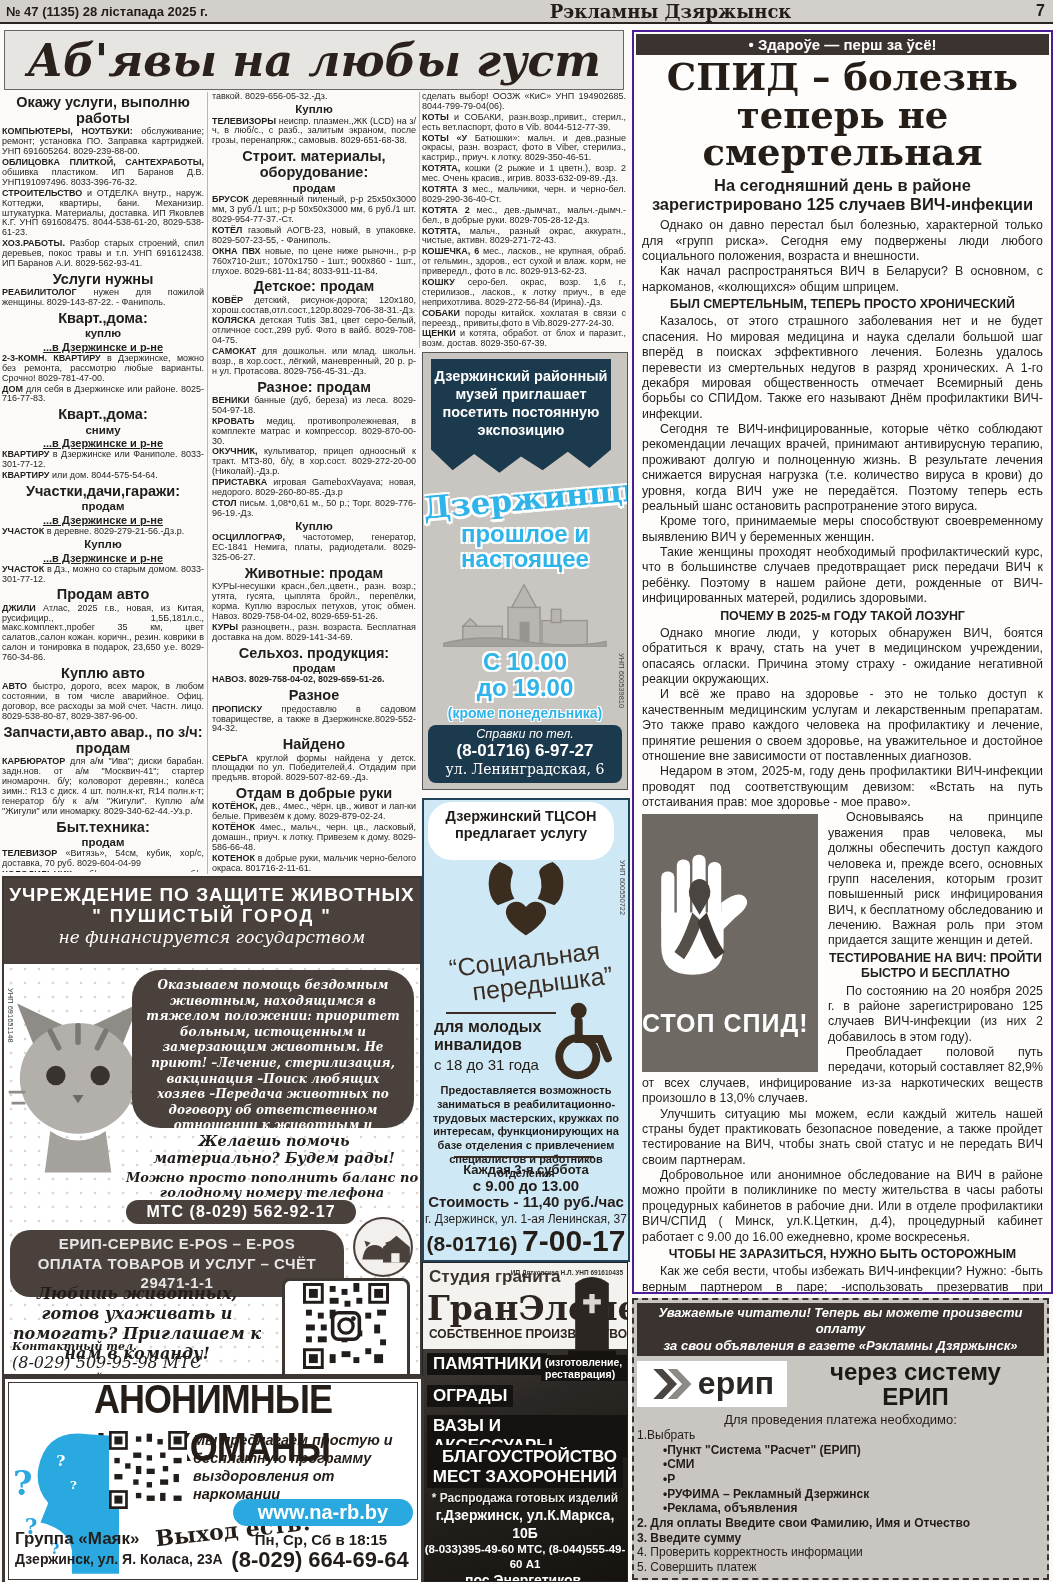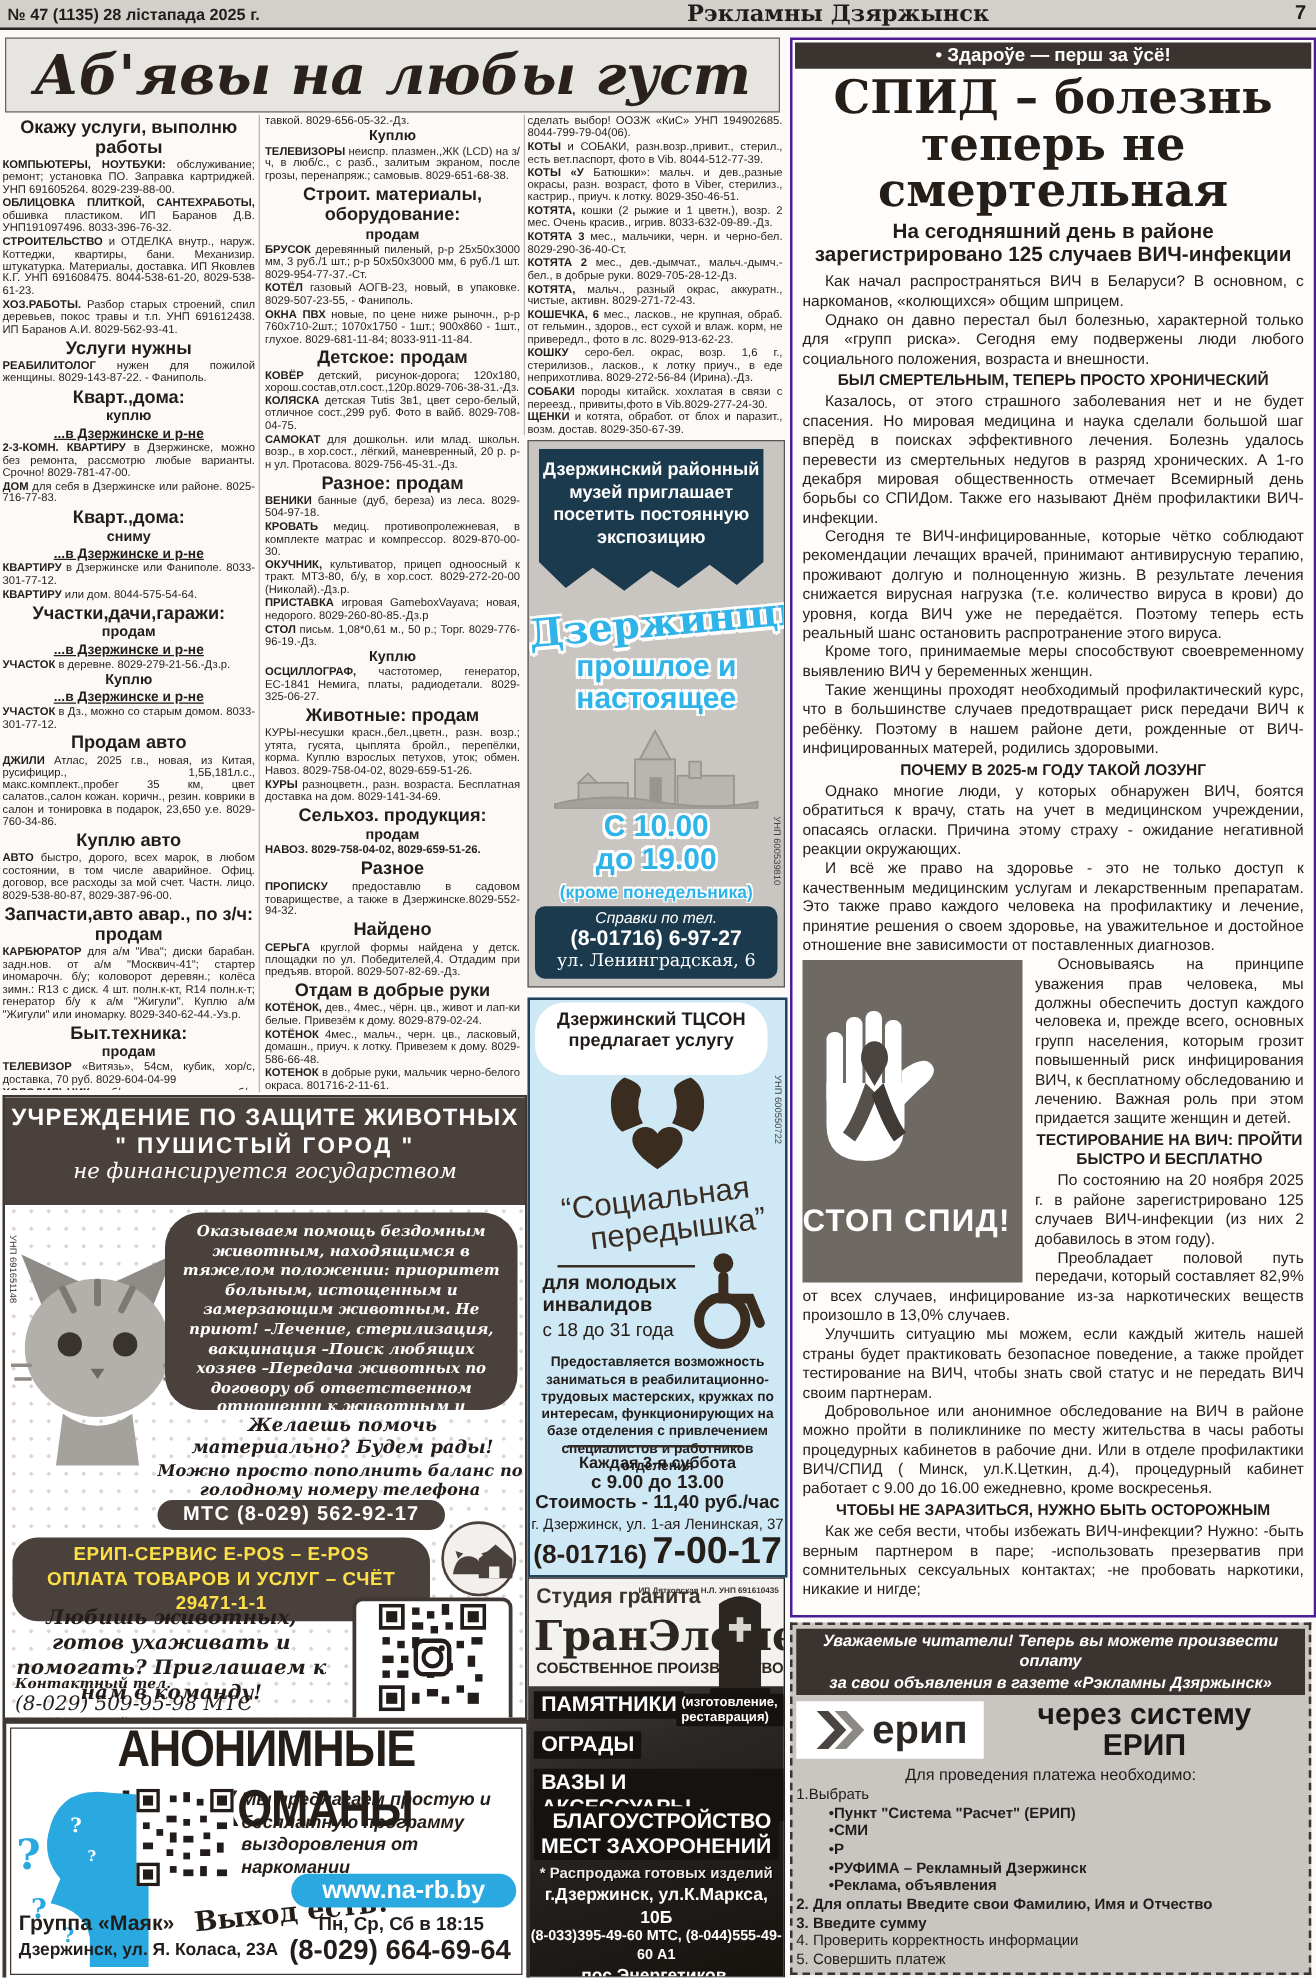--- a/index.html
+++ b/index.html
@@ -107,21 +107,21 @@
   .pu-h1{font-weight:bold;font-size:19px;letter-spacing:1px;margin-top:6px;}
   .pu-h2{font-weight:bold;font-size:18px;letter-spacing:2px;}
   .pu-h3{font-style:italic;font-size:17px;font-family:"DejaVu Serif",serif;}
   .pu-cat{position:absolute;left:4px;top:120px;width:140px;height:180px;}
   .pu-bubble{position:absolute;left:128px;top:92px;width:282px;height:158px;background:#4a403c;border-radius:28px;color:#fff;
              font-style:italic;font-weight:bold;font-size:12px;line-height:1.3;text-align:center;padding:8px 10px;box-sizing:border-box;font-family:"DejaVu Serif",serif;}
   .pu-help{position:absolute;left:130px;top:254px;width:280px;text-align:center;font-style:italic;font-weight:bold;font-size:14.5px;font-family:"DejaVu Serif",serif;}
   .pu-bal{position:absolute;left:120px;top:292px;width:296px;text-align:center;font-weight:bold;font-style:italic;font-size:13px;font-family:"DejaVu Serif",serif;}
   .pu-mts{position:absolute;left:122px;top:322px;width:230px;background:#4a403c;color:#fff;border-radius:16px;
           text-align:center;font-weight:bold;font-size:16px;padding:3px 0;letter-spacing:1px;}
-  .pu-erip{position:absolute;left:6px;top:352px;width:330px;background:#4a403c;color:#fde047;border-radius:20px;
+  .pu-erip{position:absolute;left:6px;top:352px;width:330px;background:#4a403c;color:#e5e5e5;border-radius:20px;
            text-align:center;font-weight:bold;font-size:15px;line-height:1.3;padding:4px 2px;letter-spacing:.5px;}
   .pu-circle{position:absolute;right:6px;top:338px;width:62px;height:62px;}
   .pu-invite{position:absolute;left:8px;top:406px;width:250px;text-align:center;font-style:italic;font-weight:bold;font-size:16px;
              line-height:1.25;font-family:"DejaVu Serif",serif;}
   .pu-contact{position:absolute;left:8px;top:462px;width:250px;font-family:"DejaVu Serif",serif;font-size:12px;line-height:1.2;}
   .pu-contact .lbl{font-weight:bold;font-style:italic;font-size:11px;}
   .pu-contact .ph{font-weight:normal;font-size:16px;font-style:italic;}
   .pu-qr{position:absolute;right:10px;top:400px;width:128px;height:128px;border:3px solid #3f3733;border-radius:8px;background:#fff;text-align:center;padding-top:2px;box-sizing:border-box;}
   .pu-qr svg{width:86px;height:86px;}
   .pu-qr .handle{font-weight:bold;font-size:9.5px;letter-spacing:.5px;}
@@ -508,30 +508,31 @@
   <div class="na-group">Группа «Маяк»</div>
   <div class="na-addr">Дзержинск, ул. Я. Коласа, 23А</div>
 </div>
 
 <div class="abs article-box clip">
   <div class="kicker">• Здароўе — перш за ўсё!</div>
   <div class="headline">СПИД – болезнь теперь не смертельная</div>
   <div class="lead">На сегодняшний день в районе зарегистрировано 125 случаев ВИЧ-инфекции</div>
   <div class="article-body">
     <div>
+        <div class="b-p">Однако он давно перестал был болезнью, характерной только для «групп риска». Сегодня ему подвержены люди любого социального положения, возраста и внешности.</div>
         <div class="b-p">Как начал распространяться ВИЧ в Беларуси? В основном, с наркоманов, «колющихся» общим шприцем.</div>
-        <div class="b-p">Однако он давно перестал был болезнью, характерной только для «групп риска». Сегодня ему подвержены люди любого социального положения, возраста и внешности.</div>
         <div class="b-h">БЫЛ СМЕРТЕЛЬНЫМ, ТЕПЕРЬ ПРОСТО ХРОНИЧЕСКИЙ</div>
         <div class="b-p">Казалось, от этого страшного заболевания нет и не будет спасения. Но мировая медицина и наука сделали большой шаг вперёд в поисках эффективного лечения. Болезнь удалось перевести из смертельных недугов в разряд хронических. А 1-го декабря мировая общественность отмечает Всемирный день борьбы со СПИДом. Также его называют Днём профилактики ВИЧ-инфекции.</div>
         <div class="b-p">Сегодня те ВИЧ-инфицированные, которые чётко соблюдают рекомендации лечащих врачей, принимают антивирусную терапию, проживают долгую и полноценную жизнь. В результате лечения снижается вирусная нагрузка (т.е. количество вируса в крови) до уровня, когда ВИЧ уже не передаётся. Поэтому теперь есть реальный шанс остановить распротранение этого вируса.</div>
         <div class="b-p">Кроме того, принимаемые меры способствуют своевременному выявлению ВИЧ у беременных женщин.</div>
         <div class="b-p">Такие женщины проходят необходимый профилактический курс, что в большинстве случаев предотвращает риск передачи ВИЧ к ребёнку. Поэтому в нашем районе дети, рожденные от ВИЧ-инфицированных матерей, родились здоровыми.</div>
         <div class="b-h">ПОЧЕМУ В 2025-м ГОДУ ТАКОЙ ЛОЗУНГ</div>
         <div class="b-p">Однако многие люди, у которых обнаружен ВИЧ, боятся обратиться к врачу, стать на учет в медицинском учреждении, опасаясь огласки. Причина этому страху - ожидание негативной реакции окружающих.</div>
         <div class="b-p">И всё же право на здоровье - это не только доступ к качественным медицинским услугам и лекарственным препаратам. Это также право каждого человека на профилактику и лечение, принятие решения о своем здоровье, на уважительное и достойное отношение вне зависимости от поставленных диагнозов.</div>
+        <div class="b-p">Недаром в этом, 2025-м, году день профилактики ВИЧ-инфекции проводят под соответствующим девизом: «Встать на путь отстаивания прав: мое здоровье - мое право».</div>
       </div>
     <div class="stopspid">
       <svg viewBox="0 0 100 125">
         <g fill="#fff">
           <rect x="16" y="28" width="11" height="50" rx="5"></rect>
           <rect x="29" y="18" width="11" height="60" rx="5"></rect>
           <rect x="42" y="14" width="11" height="64" rx="5"></rect>
           <rect x="55" y="20" width="11" height="58" rx="5"></rect>
           <path d="M66 54 q16 -12 21 -3 q3 6 -9 15 l-12 12z"></path>
           <path d="M16 62 h52 v28 q0 24 -26 24 q-26 0 -26 -24z"></path>

